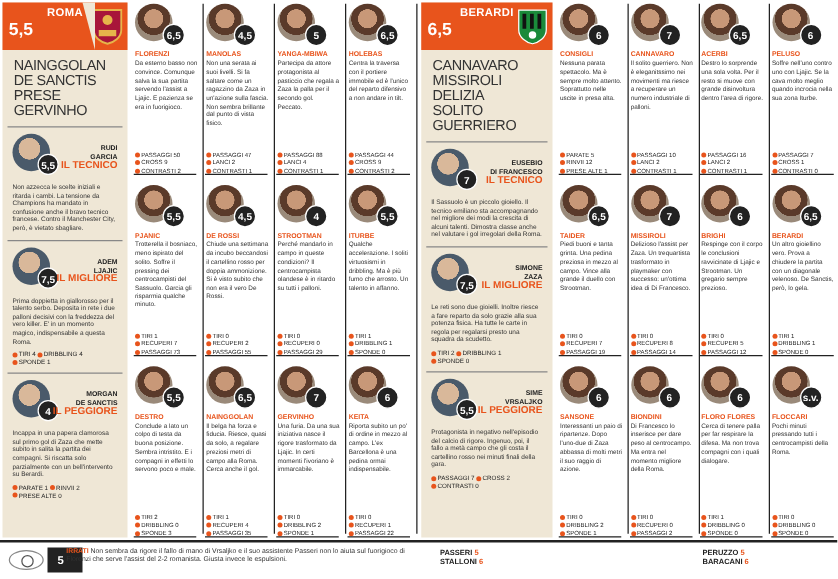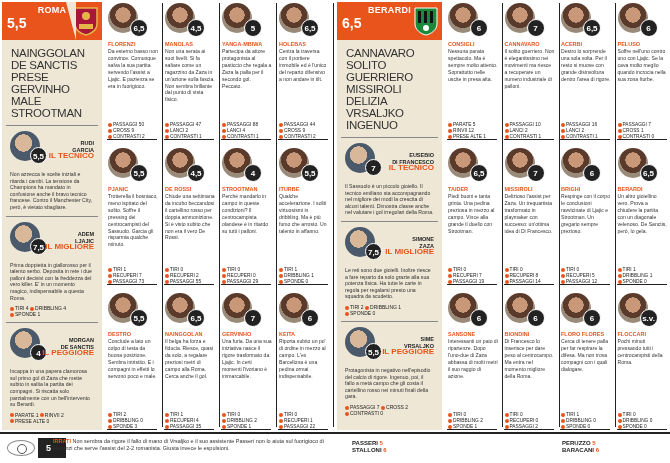--- a/index.html
+++ b/index.html
@@ -61,21 +61,20 @@
         <svg class="logo" viewBox="0 0 26 30">
             <path d="M2 2h22v16c0 6-6 10-11 11C8 28 2 24 2 18z" fill="#a8163a" stroke="#e6b54a" stroke-width="1.5"></path>
             <rect x="6" y="18" width="14" height="5" fill="#e6b54a"></rect>
             <circle cx="13" cy="10" r="4" fill="#e6b54a"></circle>
           </svg>
       </div>
       <div class="headline">
         <div>NAINGGOLAN</div>
         <div>DE SANCTIS</div>
         <div>PRESE GERVINHO</div>
-        <div>MALE STROOTMAN</div>
       </div>
       <div class="special">
         <div class="sp-row">
           <div class="sp-avatar"></div>
           <div class="sp-vote">5,5</div>
           <div class="sp-role">IL TECNICO</div>
           <div class="sp-name">
               <div>RUDI</div>
               <div>GARCIA</div>
             </div>
@@ -277,23 +276,22 @@
         <svg class="logo" viewBox="0 0 26 30">
             <path d="M2 2h22v16c0 6-6 10-11 11C8 28 2 24 2 18z" fill="#1a8a3a" stroke="#fff" stroke-width="1"></path>
             <rect x="5" y="5" width="3" height="12" fill="#111"></rect>
             <rect x="11" y="5" width="3" height="12" fill="#111"></rect>
             <rect x="17" y="5" width="3" height="12" fill="#111"></rect>
             <circle cx="13" cy="22" r="3" fill="#fff"></circle>
           </svg>
       </div>
       <div class="headline">
         <div>CANNAVARO</div>
+        <div>MISSIROLI DELIZIA</div>
         <div>SOLITO GUERRIERO</div>
-        <div>MISSIROLI DELIZIA</div>
-        <div>VRSALJKO INGENUO</div>
       </div>
       <div class="special">
         <div class="sp-row">
           <div class="sp-avatar"></div>
           <div class="sp-vote">7</div>
           <div class="sp-role">IL TECNICO</div>
           <div class="sp-name">
               <div>EUSEBIO</div>
               <div>DI FRANCESCO</div>
             </div>

